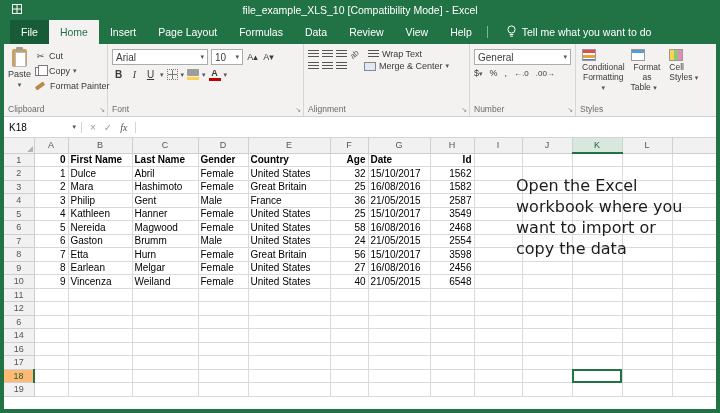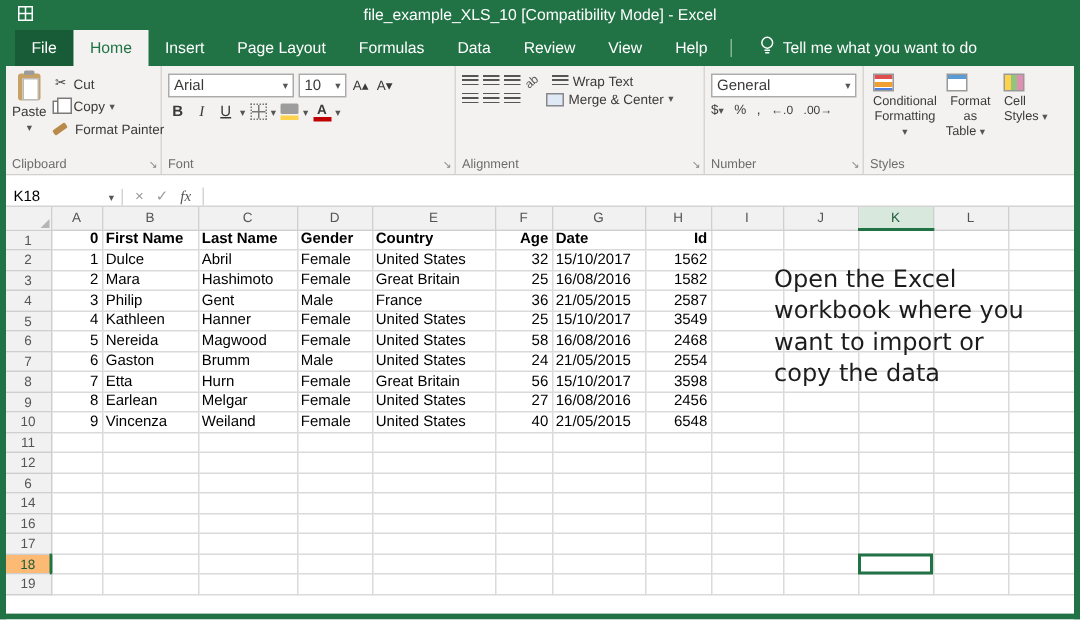--- a/index.html
+++ b/index.html
@@ -75,21 +75,21 @@
   .styles-body{display:flex;gap:6px;padding:2px 2px 0}
   .styles-btn{display:flex;flex-direction:column;align-items:flex-start;font-size:8.5px;line-height:1.15;
               text-align:center;cursor:pointer;width:56px}
   .st-ic{width:14px;height:12px;border:1px solid #999;margin-bottom:2px;background:#fff}
   .st-cf{background:linear-gradient(#e04f4f 0 3px,#fff 3px 5px,#f0a030 5px 8px,#fff 8px 9px,#4f7fe0 9px 12px)}
   .st-ft{background:linear-gradient(var(--table-blue,#5b9bd5) 0 3px,#fff 3px),
          linear-gradient(90deg,#ccc,#ccc) center/1px 100% no-repeat}
   .st-cs{background:linear-gradient(90deg,#ffd24b 0 33%,#93c47d 33% 66%,#e08fb0 66%)}
 
   
-  .formula-row{height:21px;display:flex;align-items:flex-end;background:#fff;border-bottom:1px solid #d4d4d4;
+  .formula-row{height:21px;display:flex;align-items:center;background:#fff;border-bottom:1px solid #d4d4d4;
                font-size:10px;flex:0 0 auto}
   .namebox{width:78px;border-right:1px solid #d4d4d4;display:flex;align-items:center;
            justify-content:space-between;padding:0 5px;cursor:pointer}
   .fx-btns{display:flex;align-items:center;gap:8px;padding:0 8px;border-right:1px solid #d4d4d4;color:#9a9a9a}
   .f-fx{font-style:italic;font-family:"Liberation Serif",serif;color:#555}
   .formula-input{flex:1;background:#fff}
 
   
   .grid-wrap{flex:1;overflow:hidden;background:#fff}
   table.sheet{border-collapse:collapse;table-layout:fixed;width:712px;font-size:10px;color:#000}
@@ -191,21 +191,21 @@
             <span>Format Painter</span>
           </div>
         </div>
       </div>
       <div class="rg-label">Clipboard</div>
       <span class="launcher">↘</span>
     </div>
 
     <div class="rgroup" style="width:196px">
       <div class="frow">
-        <div class="combo" style="width:84px">
+        <div class="combo" style="width:96px">
           <span>Arial</span>
           <span class="arrow">▾</span>
         </div>
         <div class="combo" style="width:32px">
           <span>10</span>
           <span class="arrow">▾</span>
         </div>
         <span class="fbtn" style="font-size:9px">A▴</span>
         <span class="fbtn" style="font-size:9px">A▾</span>
       </div>

